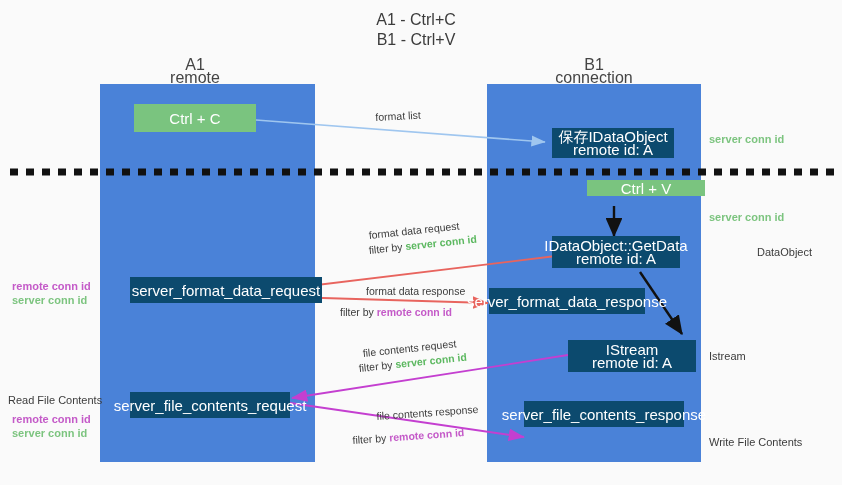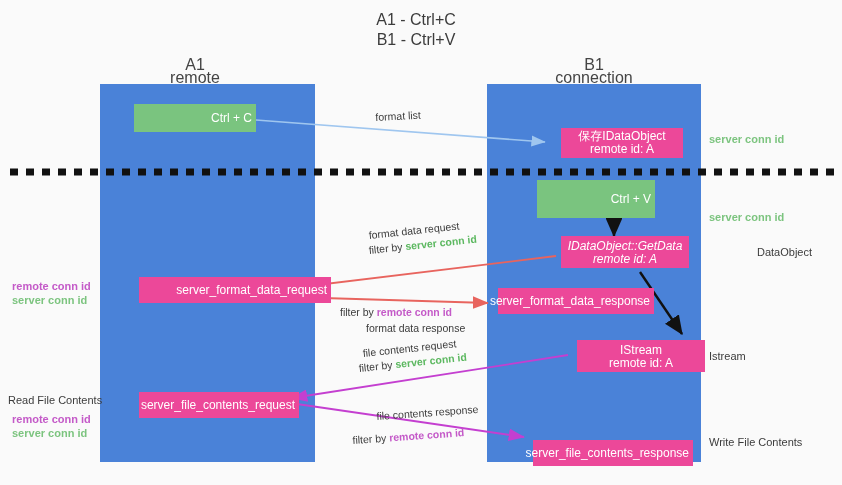--- a/index.html
+++ b/index.html
@@ -21,25 +21,25 @@
   .col-head{
     position:absolute;text-align:center;color:#444;font-size:16px;line-height:13px;
   }
 
   
   .lane{position:absolute;background:#4a82d8;}
 
   
   .box{
     position:absolute;box-sizing:border-box;
-    display:flex;align-items:center;justify-content:flex-end;
-    text-align:center;color:#ffffff;font-size:12px;line-height:13px;
+    display:flex;align-items:center;justify-content:center;
+    text-align:center;color:#ffffff;font-size:15px;line-height:13px;
     padding:2px 4px;
   }
-  .box.orange{background:#ec4899;margin-left:9px;}
+  .box.orange{background:#0c4a6e;}
   .box.green{background:#7ac47f;}
 
   
   .note{position:absolute;font-size:11px;line-height:14px;color:#3c3c3c;}
   .note.green{color:#7cc47f;font-weight:bold;}
   .note.purple{color:#c45ac8;font-weight:bold;}
   .note.plain{color:#3c3c3c;font-weight:normal;}
 
   
   .alabel{
@@ -117,39 +117,39 @@
 
   <div class="box orange" style="left:130px;top:392px;width:160px;height:26px;">
     <span>server_file_contents_request</span>
   </div>
 
   <div class="box orange" style="left:552px;top:128px;width:122px;height:30px;flex-direction:column;">
     <span>保存IDataObject</span>
     <span>remote id: A</span>
   </div>
 
-  <div class="box green" style="left:537px;top:180px;width:118px;height:38px;">
+  <div class="box green" style="left:587px;top:180px;width:118px;height:16px;">
     <span>Ctrl + V</span>
   </div>
 
-  <div class="box orange" style="left:552px;top:236px;width:128px;height:32px;flex-direction:column;font-style:italic;">
+  <div class="box orange" style="left:552px;top:236px;width:128px;height:32px;flex-direction:column;">
     <span>IDataObject::GetData</span>
     <span>remote id: A</span>
   </div>
 
   <div class="box orange" style="left:489px;top:288px;width:156px;height:26px;">
     <span>server_format_data_response</span>
   </div>
 
   <div class="box orange" style="left:568px;top:340px;width:128px;height:32px;flex-direction:column;">
     <span>IStream</span>
     <span>remote id: A</span>
   </div>
 
-  <div class="box orange" style="left:524px;top:440px;width:160px;height:26px;">
+  <div class="box orange" style="left:524px;top:401px;width:160px;height:26px;">
     <span>server_file_contents_response</span>
   </div>
 
   <div class="note green" style="left:709px;top:132px;">server conn id</div>
 
   <div class="note green" style="left:709px;top:210px;">server conn id</div>
 
   <div class="note plain" style="left:709px;top:245px;padding-left:48px;">DataObject</div>
 
   <div class="note plain" style="left:709px;top:349px;">Istream</div>
@@ -163,21 +163,21 @@
   <div class="note purple" style="left:12px;top:412px;">remote conn id</div>
   <div class="note green" style="left:12px;top:426px;">server conn id</div>
 
   <div class="alabel" style="left:375px;top:110px;transform:rotate(-3deg);">format list</div>
 
   <div class="alabel" style="left:368px;top:228px;transform:rotate(-6deg);">format data request</div>
   <div class="alabel" style="left:368px;top:243px;transform:rotate(-6deg);">
     <span>filter by </span><span class="g">server conn id</span>
   </div>
 
-  <div class="alabel" style="left:366px;top:284px;margin-top:37px;">format data response</div>
+  <div class="alabel" style="left:366px;top:284px;">format data response</div>
   <div class="alabel" style="left:340px;top:305px;">
     <span>filter by </span><span class="p">remote conn id</span>
   </div>
 
   <div class="alabel" style="left:362px;top:346px;transform:rotate(-6deg);">file contents request</div>
   <div class="alabel" style="left:358px;top:361px;transform:rotate(-6deg);">
     <span>filter by </span><span class="g">server conn id</span>
   </div>
 
   <div class="alabel" style="left:376px;top:409px;transform:rotate(-4deg);">file contents response</div>

